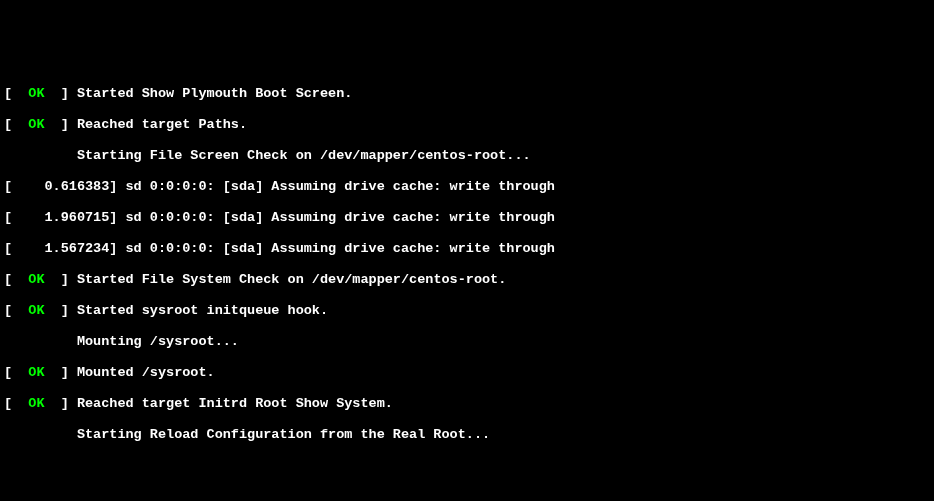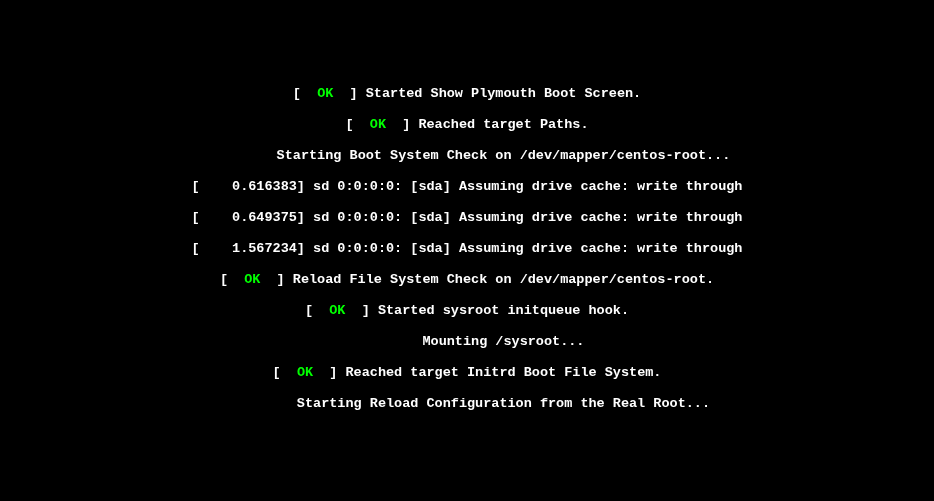--- a/index.html
+++ b/index.html
@@ -15,42 +15,42 @@
       line-height: 1.15;
       padding: 8px 4px;
       width: 934px;
       height: 501px;
       overflow: hidden;
       white-space: pre;
       font-weight: bold;
     }
     .line {
       display: block;
-      text-align: center;
     }
     .ok {
       color: #00ff00;
     }
   </style>
 </head>
 <body>
 
 
 
 <div>
 <span class="line"><span>[  </span><span class="ok">OK</span><span>  ] </span><span>Started Show Plymouth Boot Screen.</span></span>
 <span class="line"><span>[  </span><span class="ok">OK</span><span>  ] </span><span>Reached target Paths.</span></span>
-<span class="line">         Starting Boot System Check on /dev/mapper/centos-root...</span>
+<span class="line">         Starting File Screen Check on /dev/mapper/centos-root...</span>
 <span class="line">[    0.616383] sd 0:0:0:0: [sda] Assuming drive cache: write through</span>
-<span class="line">[    0.649375] sd 0:0:0:0: [sda] Assuming drive cache: write through</span>
+<span class="line">[    1.960715] sd 0:0:0:0: [sda] Assuming drive cache: write through</span>
 <span class="line">[    1.567234] sd 0:0:0:0: [sda] Assuming drive cache: write through</span>
-<span class="line"><span>[  </span><span class="ok">OK</span><span>  ] </span><span>Reload File System Check on /dev/mapper/centos-root.</span></span>
+<span class="line"><span>[  </span><span class="ok">OK</span><span>  ] </span><span>Started File System Check on /dev/mapper/centos-root.</span></span>
 <span class="line"><span>[  </span><span class="ok">OK</span><span>  ] </span><span>Started sysroot initqueue hook.</span></span>
 <span class="line">         Mounting /sysroot...</span>
-<span class="line"><span>[  </span><span class="ok">OK</span><span>  ] </span><span>Reached target Initrd Boot File System.</span></span>
+<span class="line"><span>[  </span><span class="ok">OK</span><span>  ] </span><span>Mounted /sysroot.</span></span>
+<span class="line"><span>[  </span><span class="ok">OK</span><span>  ] </span><span>Reached target Initrd Root Show System.</span></span>
 <span class="line">         Starting Reload Configuration from the Real Root...</span>
 
 
 
 
 
 
 
 
 

